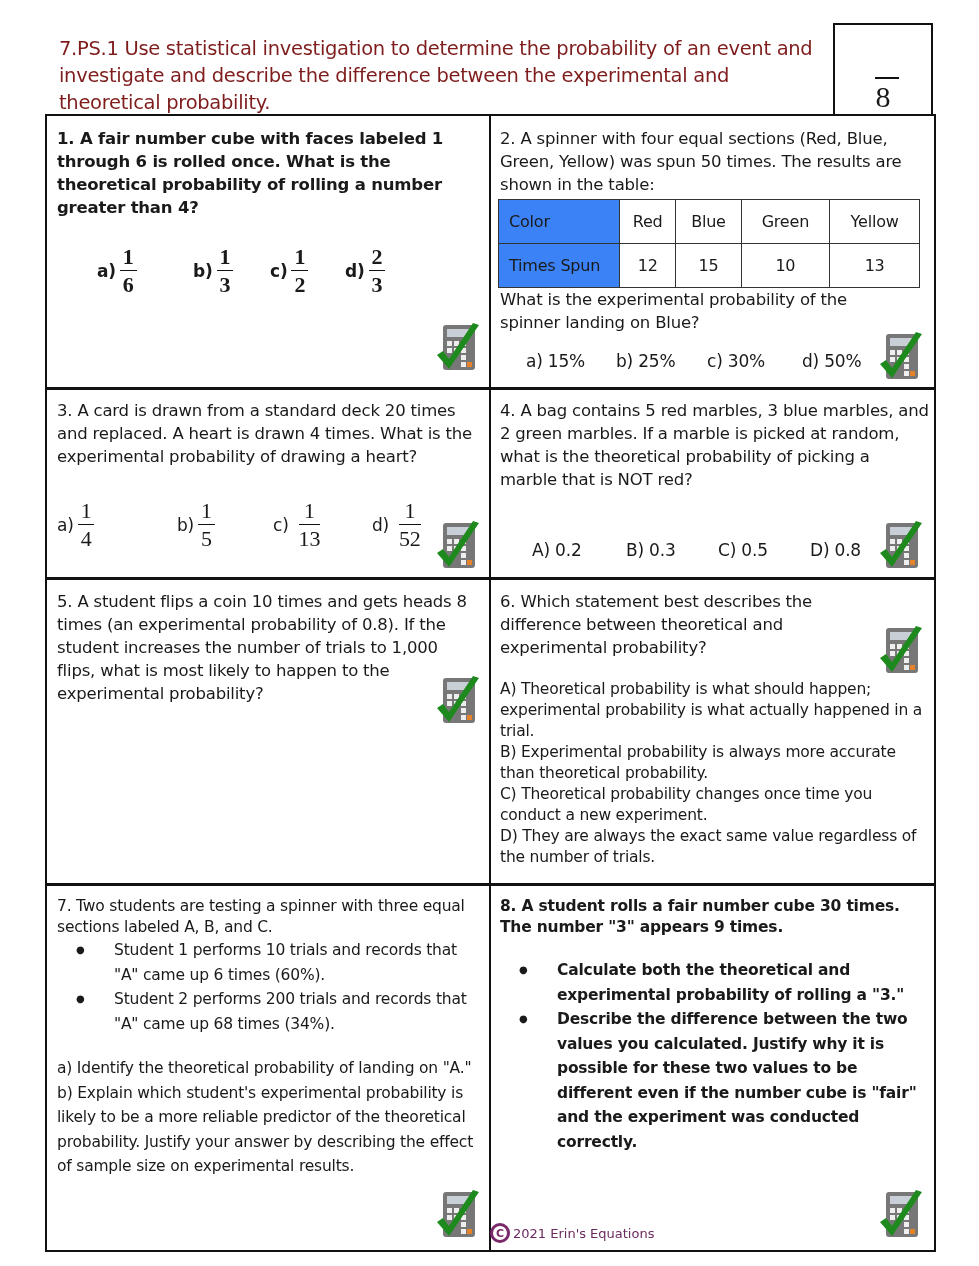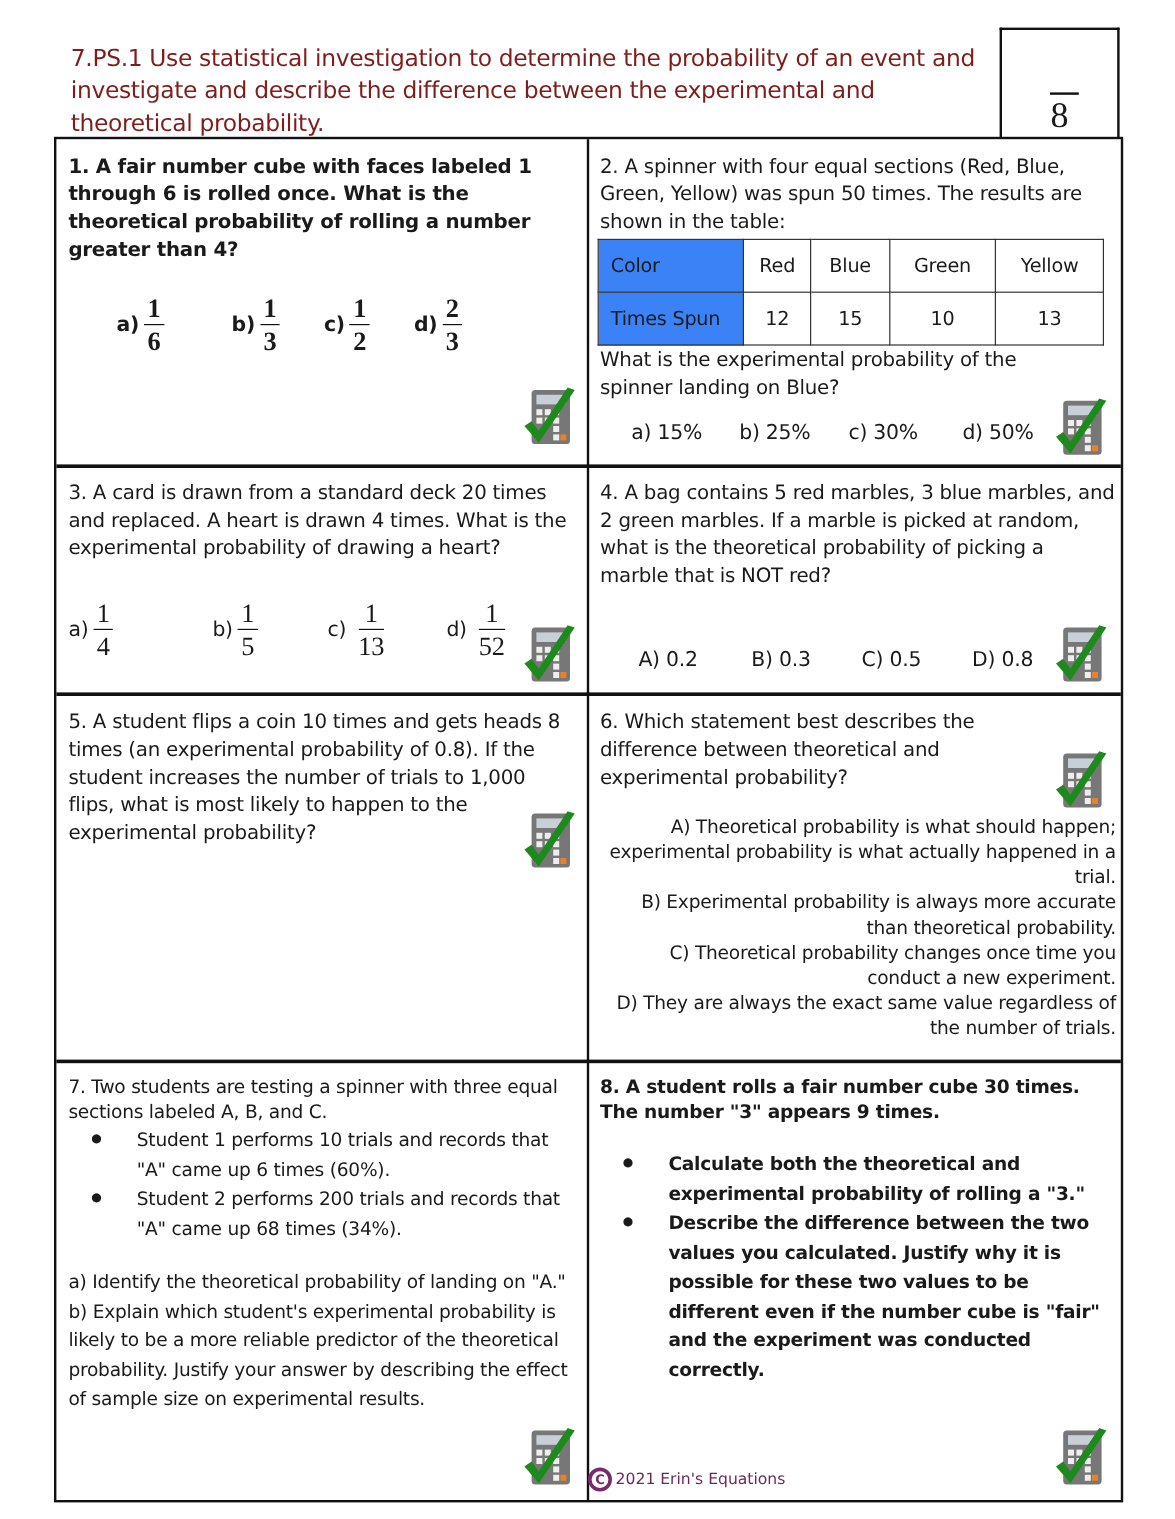--- a/index.html
+++ b/index.html
@@ -245,21 +245,21 @@
         <rect x="26" y="27" width="5" height="5"></rect>
         <rect x="26" y="34" width="5" height="5"></rect>
         <rect x="26" y="41" width="5" height="5"></rect>
       </g>
     <rect x="32" y="41" width="5" height="5" fill="#e8822a"></rect>
     <path d="M2 34 L14 48 L44 4 L38 2 L14 38 L8 30 Z" fill="#1e8a1e"></path>
   </svg>
 
   <div class="cell" style="left:453px; top:474px; width:430px; height:290px;">
     <p class="q" style="width:380px">6. Which statement best describes the difference between theoretical and experimental probability?</p>
-    <div class="small" style="margin-top:20px;text-align:right;">
+    <div class="small" style="margin-top:20px;">
       <div>A) Theoretical probability is what should happen; experimental probability is what actually happened in a trial.</div>
       <div>B) Experimental probability is always more accurate than theoretical probability.</div>
       <div>C) Theoretical probability changes once time you conduct a new experiment.</div>
       <div>D) They are always the exact same value regardless of the number of trials.</div>
     </div>
   </div>
   <svg class="calc" style="left:831px; top:508px;" viewBox="0 0 46 52">
     <rect x="8" y="4" width="32" height="45" rx="3" fill="#777"></rect>
       <rect x="12" y="8" width="24" height="8" fill="#c9cfd6"></rect>
     <g fill="#eee">

